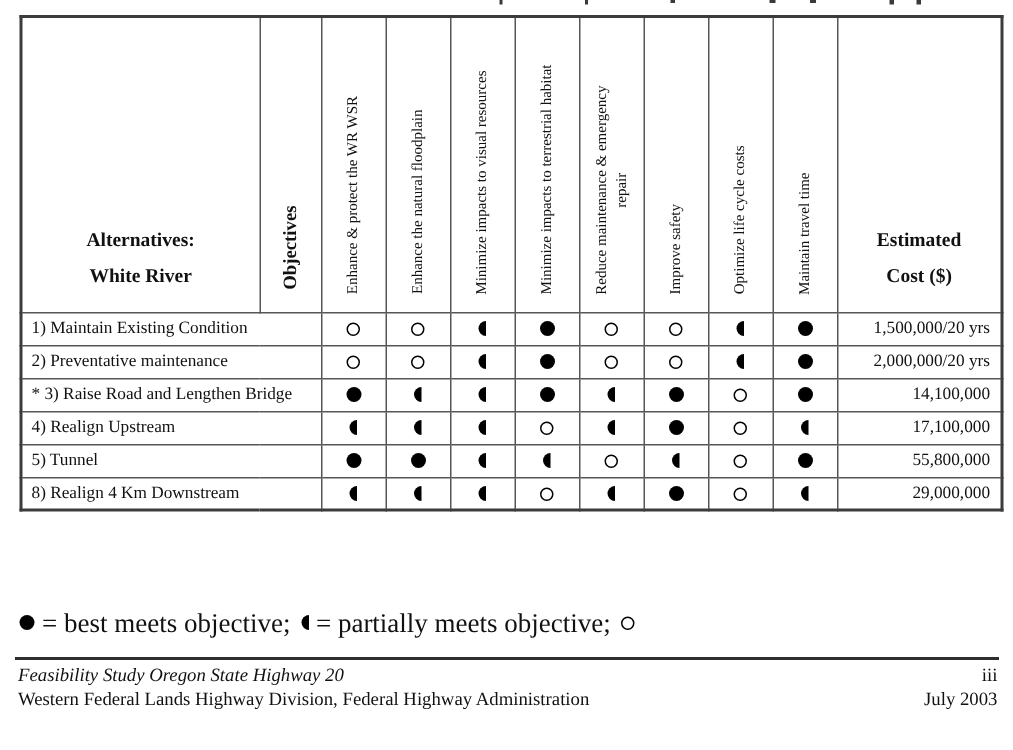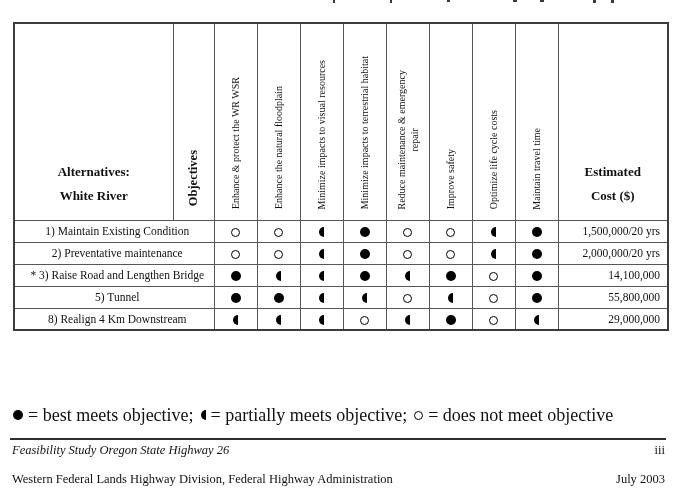--- a/index.html
+++ b/index.html
@@ -4,21 +4,21 @@
 <style>
   html,body { margin:0; padding:0; }
   body {
     width:675px; height:500px; position:relative; overflow:hidden;
     background:#ffffff; color:#111;
     font-family:"Liberation Serif","DejaVu Serif",serif;
   }
   .remnant { position:absolute; background:#3a3a3a; }
 
   table.matrix {
-    position:absolute; left:13px; top:22px; width:654px;
+    position:absolute; left:13px; top:10px; width:654px;
     border-collapse:collapse; table-layout:fixed;
     border:2px solid #3c3c3c;
   }
   .matrix th, .matrix td { border:1px solid #565656; padding:0; }
 
   .matrix thead tr { height:197px; }
   .matrix tbody tr { height:22px; }
 
   th.alt-head, th.cost-head {
     vertical-align:bottom; text-align:center;
@@ -26,40 +26,40 @@
     padding-bottom:11px; line-height:1.85; white-space:pre-line;
   }
   th.vhead, th.obj-head { vertical-align:bottom; text-align:center; overflow:hidden; font-weight:normal; }
   .vtext {
     display:inline-block; writing-mode:vertical-rl; transform:rotate(180deg);
     white-space:pre; font-size:10px; line-height:13px; padding-top:6px;
     max-height:192px;
   }
   .vtext.obj { font-weight:bold; font-size:12.5px; padding-top:9px; }
 
-  td.alt-cell  { font-size:11.5px; text-align:center;  padding-left:6px;  vertical-align:middle; }
+  td.alt-cell  { font-size:11.5px; text-align:left;  padding-left:6px;  vertical-align:middle; }
   td.sym-cell  { text-align:center; vertical-align:middle; }
   td.cost-cell { font-size:11.5px; text-align:right; padding-right:7px; vertical-align:middle;padding-left:22px; }
 
   .sym { display:inline-block; vertical-align:middle; }
   .sym-full { width:10px; height:10px; background:#000; border-radius:50%; }
   .sym-half { width:5px;  height:10px; background:#000; border-radius:5px 0 0 5px; }
   .sym-none { width:9px;  height:9px;  border:1.6px solid #000; border-radius:50%; background:#fff; box-sizing:border-box; }
 
   .legend {
     position:absolute; left:13px; top:407px; height:16px;
     display:flex; align-items:center; font-size:18px;
   }
   .legend .sym { margin-right:5px; }
   .legend .txt { margin-right:7px; }
 
   .footer-rule { position:absolute; left:10px; top:438px; width:656px; height:0; border-top:2px solid #2e2e2e; }
   .footer-line { position:absolute; left:12px; width:653px; display:flex; justify-content:space-between; font-size:12.5px; }
   .fl1 { top:443px; }
-  .fl2 { top:472px;gap:28px; }
+  .fl2 { top:459px;gap:28px; }
   .f-title { font-style:italic; }
 </style>
 </head>
 <body>
 
 <div>
   <span class="remnant" style="left:333px; top:0; width:2px; height:3px;"></span>
   <span class="remnant" style="left:390px; top:0; width:2px; height:3px;"></span>
   <span class="remnant" style="left:447px; top:0; width:3px; height:2px;"></span>
   <span class="remnant" style="left:513px; top:0; width:4px; height:2px;"></span>
@@ -131,20 +131,32 @@
         <td class="sym-cell"><span class="sym sym-half"></span></td>
         <td class="sym-cell"><span class="sym sym-half"></span></td>
         <td class="sym-cell"><span class="sym sym-full"></span></td>
         <td class="sym-cell"><span class="sym sym-half"></span></td>
         <td class="sym-cell"><span class="sym sym-full"></span></td>
         <td class="sym-cell"><span class="sym sym-none"></span></td>
         <td class="sym-cell"><span class="sym sym-full"></span></td>
         <td class="cost-cell">14,100,000</td>
       </tr>
       <tr>
+        <td colspan="2" class="alt-cell">4) Realign Upstream</td>
+        <td class="sym-cell"><span class="sym sym-half"></span></td>
+        <td class="sym-cell"><span class="sym sym-half"></span></td>
+        <td class="sym-cell"><span class="sym sym-half"></span></td>
+        <td class="sym-cell"><span class="sym sym-none"></span></td>
+        <td class="sym-cell"><span class="sym sym-half"></span></td>
+        <td class="sym-cell"><span class="sym sym-full"></span></td>
+        <td class="sym-cell"><span class="sym sym-none"></span></td>
+        <td class="sym-cell"><span class="sym sym-half"></span></td>
+        <td class="cost-cell">17,100,000</td>
+      </tr>
+      <tr>
         <td colspan="2" class="alt-cell">5) Tunnel</td>
         <td class="sym-cell"><span class="sym sym-full"></span></td>
         <td class="sym-cell"><span class="sym sym-full"></span></td>
         <td class="sym-cell"><span class="sym sym-half"></span></td>
         <td class="sym-cell"><span class="sym sym-half"></span></td>
         <td class="sym-cell"><span class="sym sym-none"></span></td>
         <td class="sym-cell"><span class="sym sym-half"></span></td>
         <td class="sym-cell"><span class="sym sym-none"></span></td>
         <td class="sym-cell"><span class="sym sym-full"></span></td>
         <td class="cost-cell">55,800,000</td>
@@ -163,24 +175,23 @@
       </tr>
     </tbody>
 </table>
 
 <div class="legend">
   <span class="sym sym-full"></span>
   <span class="txt">= best meets objective;</span>
   <span class="sym sym-half"></span>
   <span class="txt">= partially meets objective;</span>
   <span class="sym sym-none"></span>
-  <span class="txt">= does not meet objective</span>
 </div>
 
 <div class="footer-rule"></div>
 <div class="footer-line fl1">
-  <span class="f-title">Feasibility Study Oregon State Highway 26</span>
+  <span class="f-title">Feasibility Study Oregon State Highway 20</span>
   <span>iii</span>
 </div>
 <div class="footer-line fl2">
   <span>Western Federal Lands Highway Division, Federal Highway Administration</span>
   <span>July 2003</span>
 </div>
 
 </body></html>

